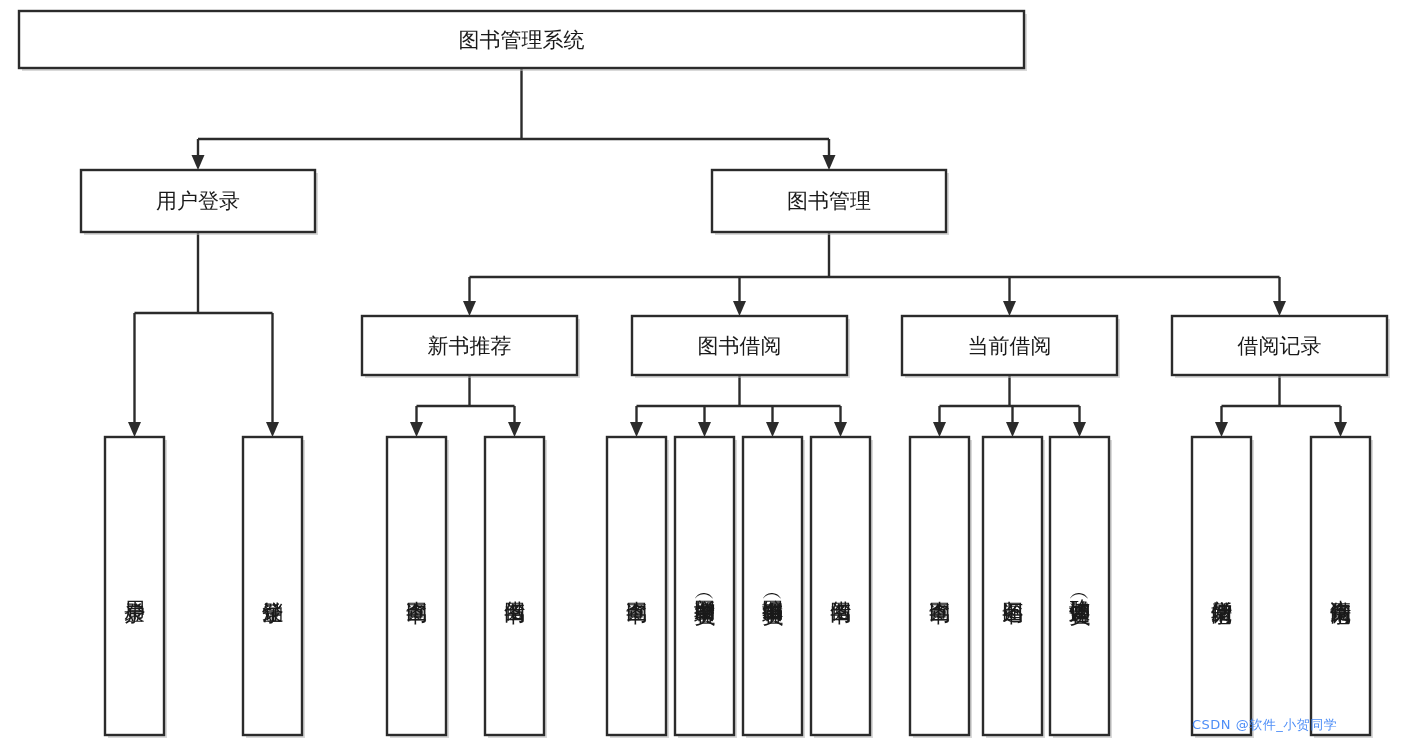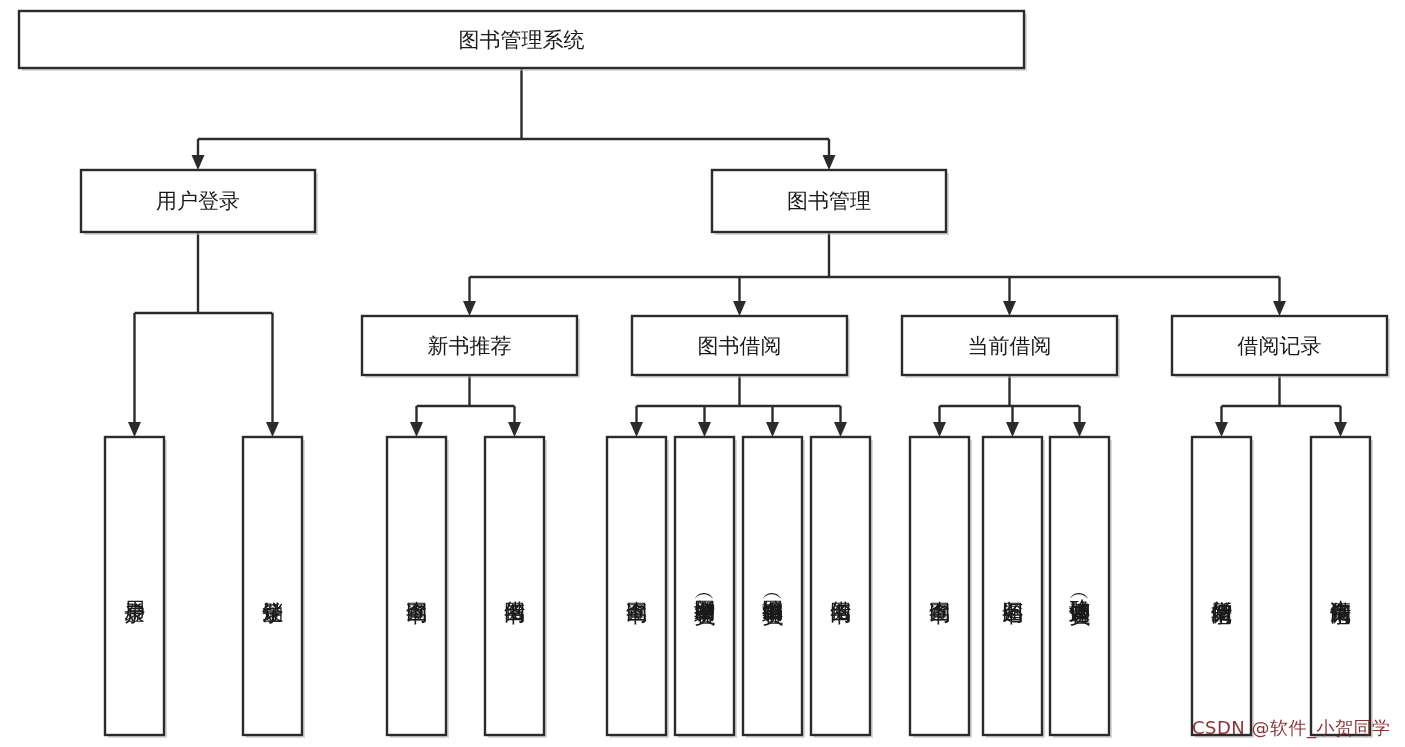--- a/index.html
+++ b/index.html
@@ -70,22 +70,22 @@
     justify-content: center;
     white-space: nowrap;
     pointer-events: none;
     user-select: none;
   }
   #watermark {
     position: absolute;
     left: 1192px;
     top: 716px;
     font-family: "DejaVu Sans", "Liberation Sans", sans-serif;
-    font-size: 18px;
-    color: #7f1d1d;
+    font-size: 13px;
+    color: #3b82f6;
     opacity: 0.9;
     white-space: nowrap;
     letter-spacing: 0.5px;
     text-align: right;
   }
 </style>
 </head>
 <body>
 
 <div id="diagram-root">

